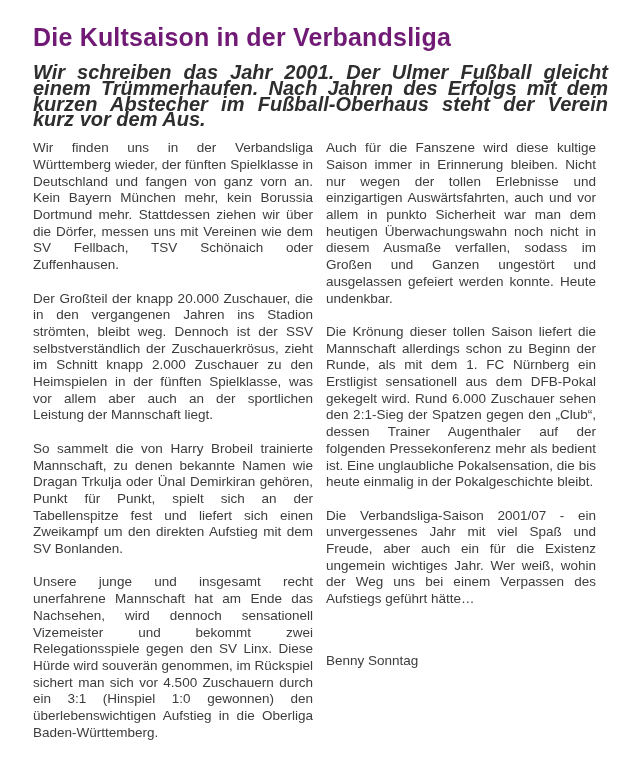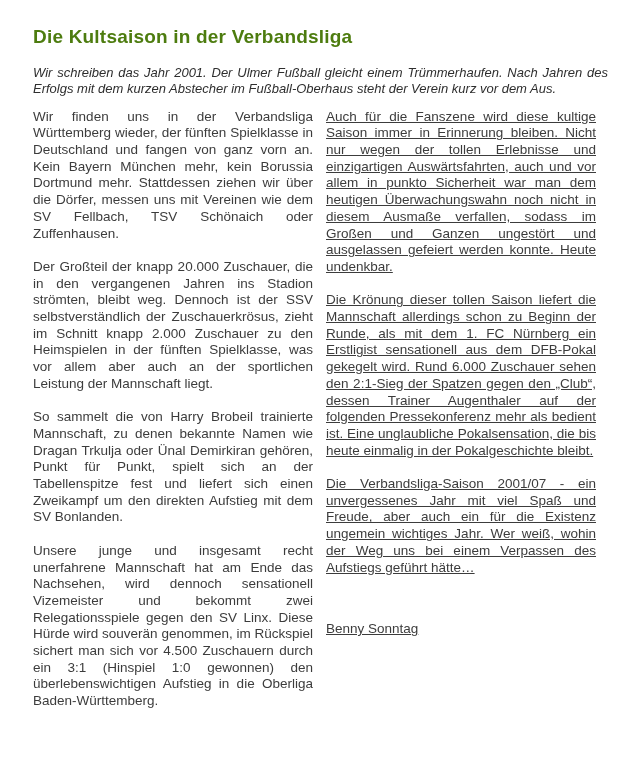--- a/index.html
+++ b/index.html
@@ -13,45 +13,45 @@
     height: 777px;
     box-sizing: border-box;
     padding: 26px 31px 20px 33px;
     background: #ffffff;
     font-family: "Liberation Sans", sans-serif;
     color: #3c3c3c;
     overflow: hidden;
   }
   .title {
     margin: 0 0 17px 0;
-    font-size: 19px;
+    font-size: 25px;
     line-height: 22px;
     font-weight: bold;
-    color: #4d7c0f;
+    color: #701a75;
     letter-spacing: 0.2px;
   }
   .lead {
     margin: 0 0 12px 0;
-    font-size: 13px;
+    font-size: 20px;
     line-height: 15.8px;
-    font-weight: normal;
+    font-weight: bold;
     font-style: italic;
     text-align: justify;
     color: #2e2e2e;
   }
   .cols {
     display: flex;
     gap: 13px;
     align-items: flex-start;
   }
   .col {
     flex: 0 0 auto;
   }
   .col-left  { width: 280px; }
-  .col-right { width: 270px; text-decoration: underline; }
+  .col-right { width: 270px; }
   .col p {
     margin: 0 0 16.7px 0;
     font-size: 13.5px;
     line-height: 16.7px;
     text-align: justify;
     hyphens: none;
   }
   .signature {
     margin-top: 45px !important;
     text-align: left;

